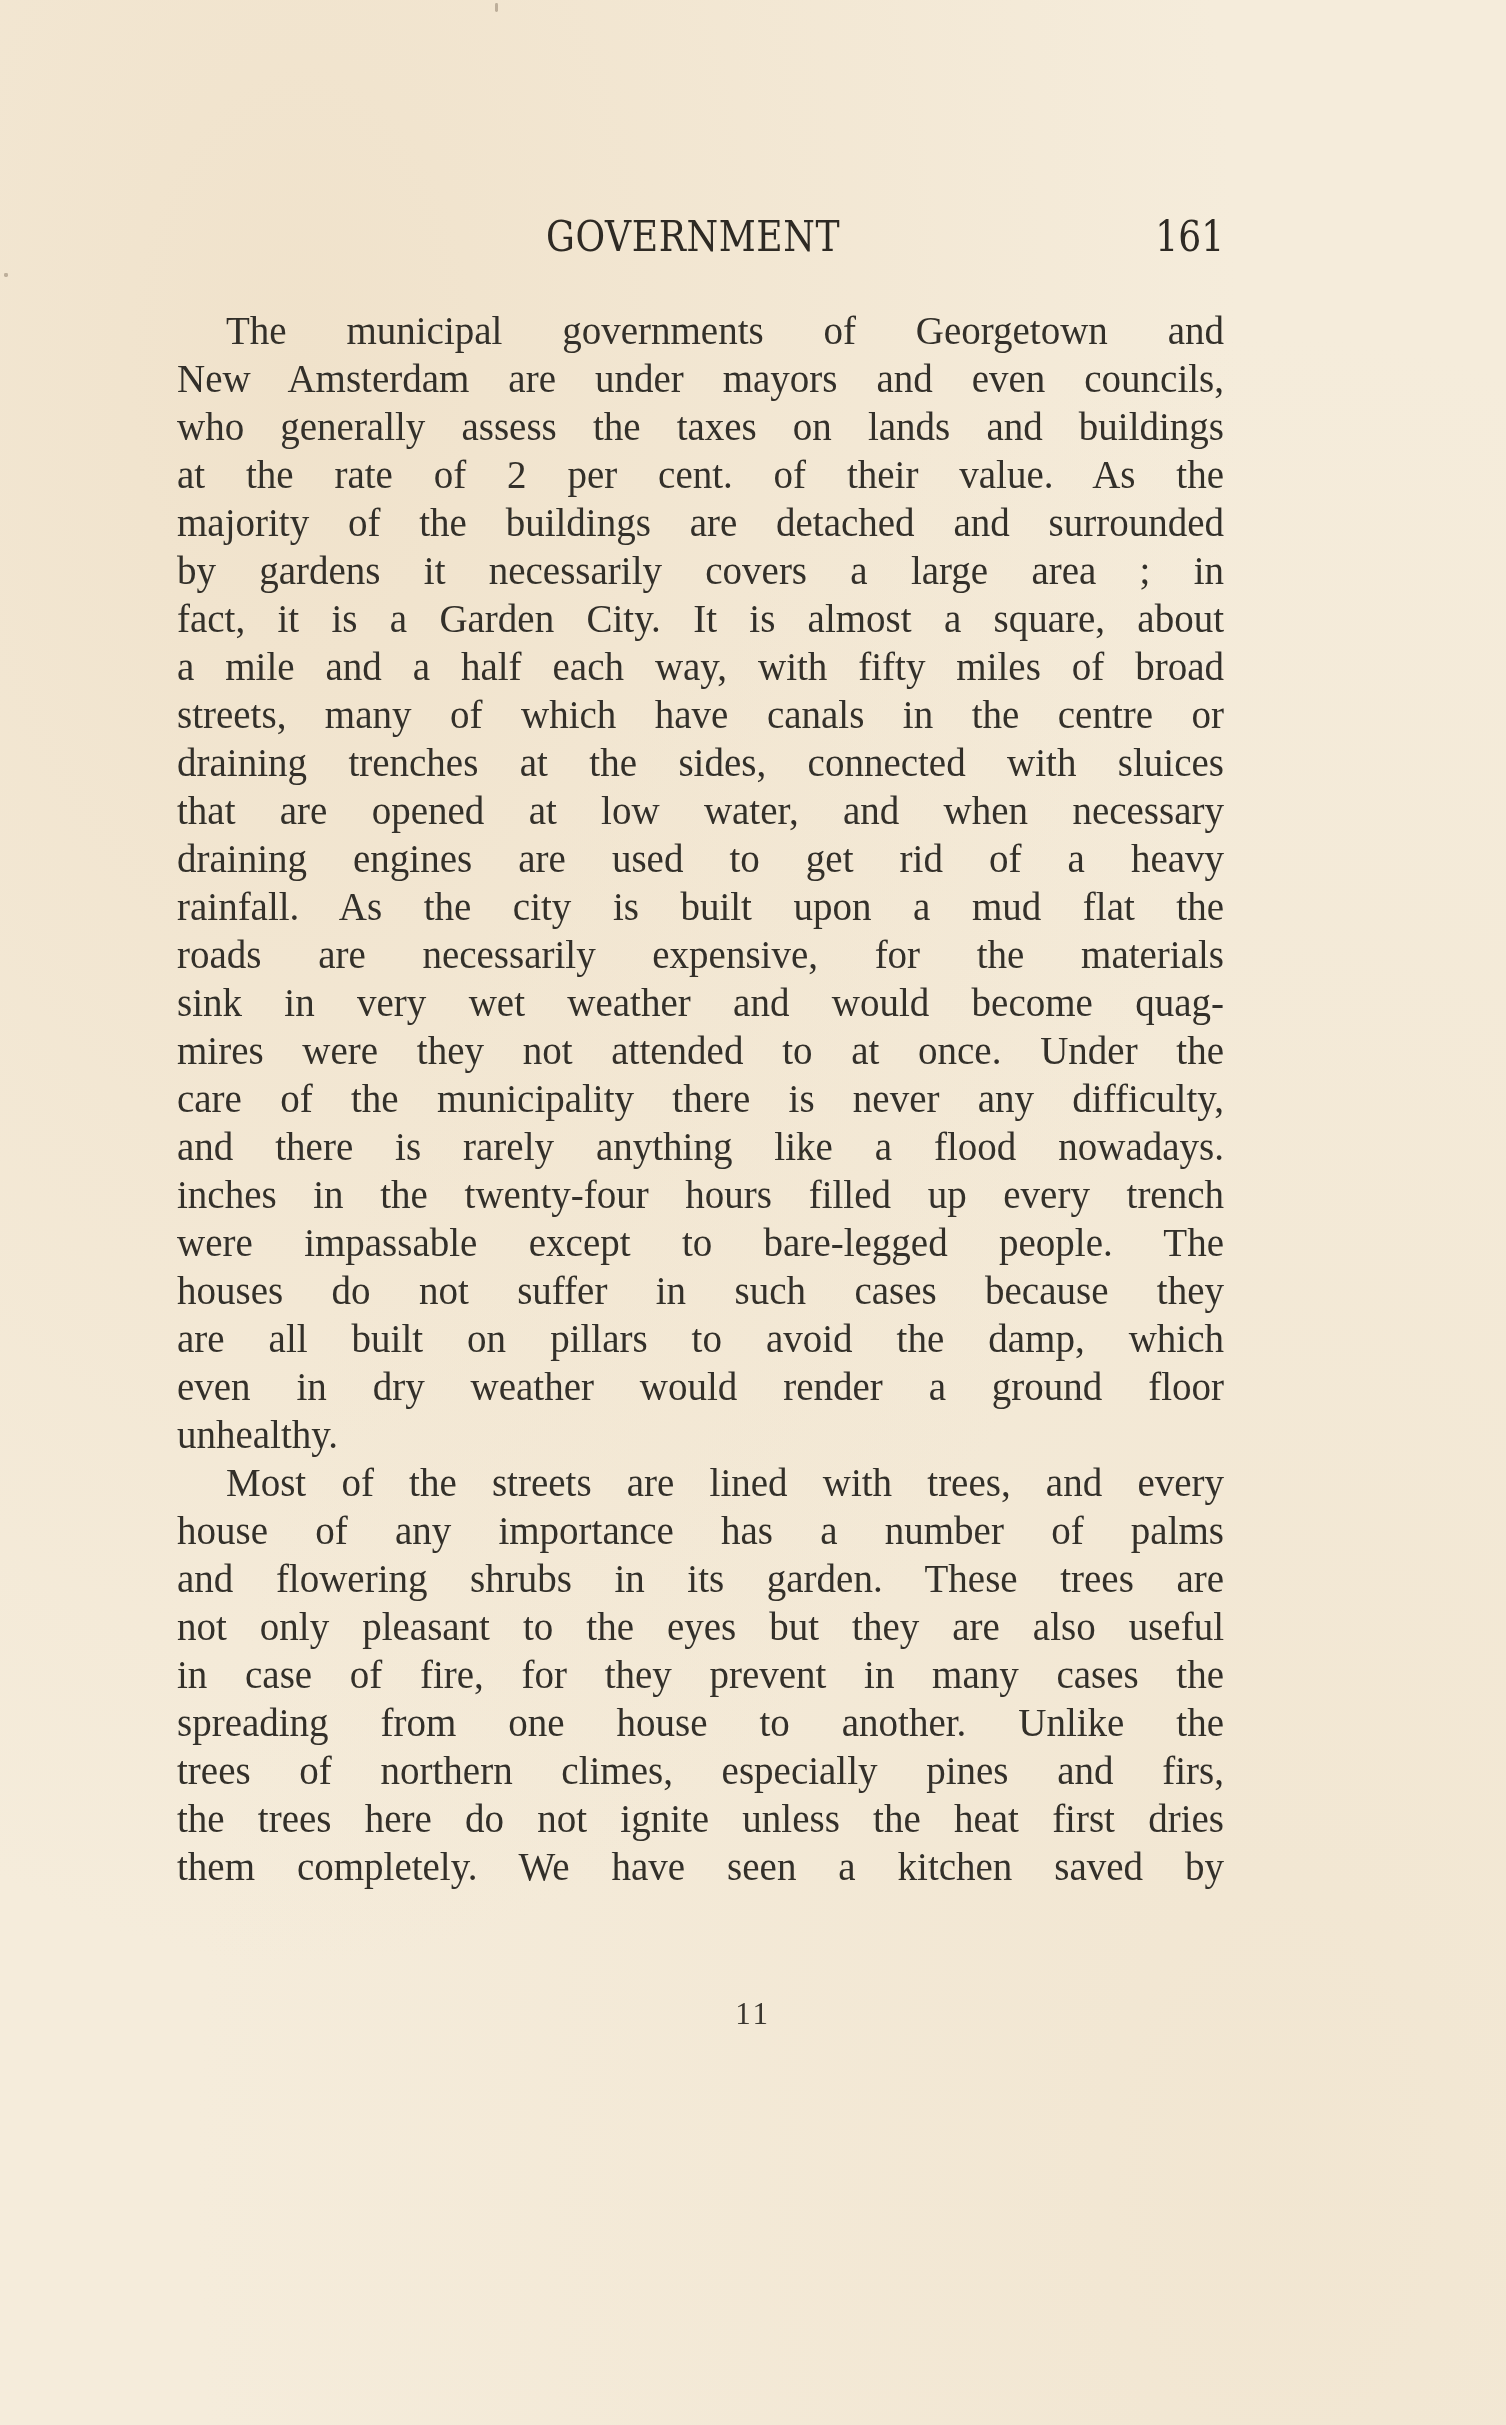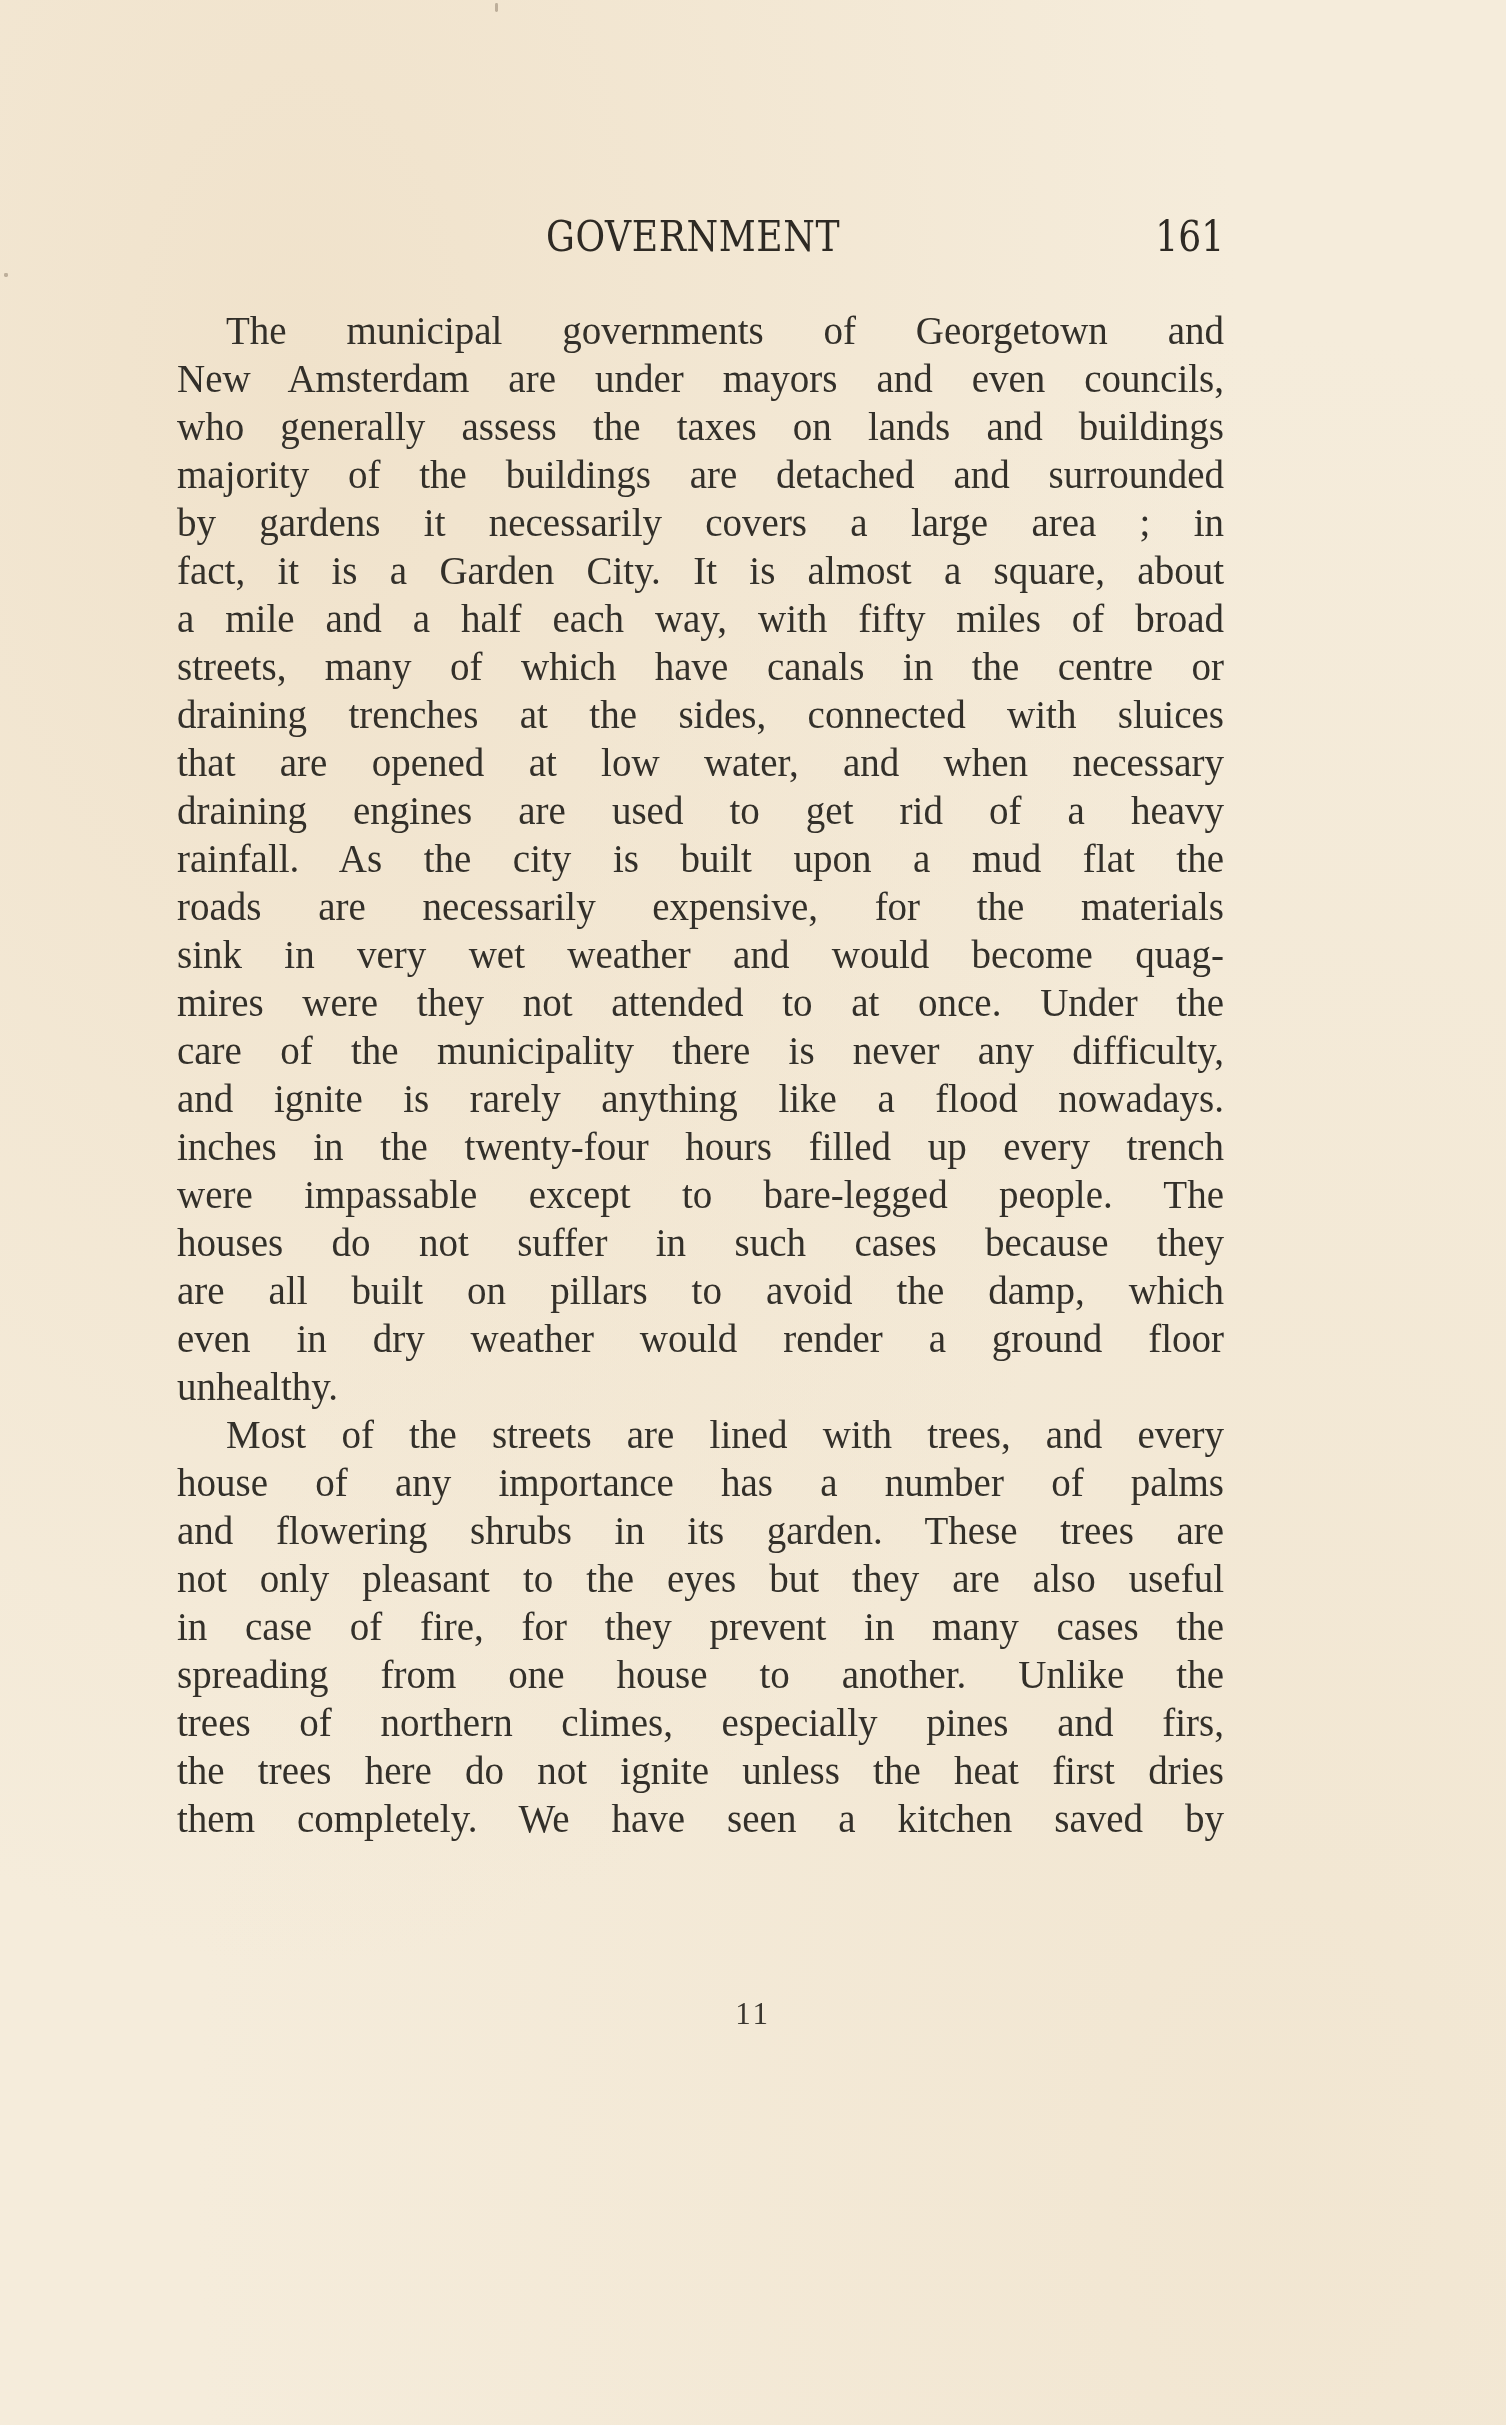--- a/index.html
+++ b/index.html
@@ -104,34 +104,35 @@
     <div class="running-title">GOVERNMENT</div>
     <div class="page-number">161</div>
   </div>
 
   <div class="text-block">
     <div id="paragraphs">
         <div>
           <span class="line indent">The municipal governments of Georgetown and</span>
           <span class="line">New Amsterdam are under mayors and even councils,</span>
           <span class="line">who generally assess the taxes on lands and buildings</span>
+          <span class="line">at the rate of 2 per cent. of their value.  As the</span>
           <span class="line">majority of the buildings are detached and surrounded</span>
           <span class="line">by gardens it necessarily covers a large area ; in</span>
           <span class="line">fact, it is a Garden City.  It is almost a square, about</span>
           <span class="line">a mile and a half each way, with fifty miles of broad</span>
           <span class="line">streets, many of which have canals in the centre or</span>
           <span class="line">draining trenches at the sides, connected with sluices</span>
           <span class="line">that are opened at low water, and when necessary</span>
           <span class="line">draining engines are used to get rid of a heavy</span>
           <span class="line">rainfall.  As the city is built upon a mud flat the</span>
           <span class="line">roads are necessarily expensive, for the materials</span>
           <span class="line">sink in very wet weather and would become quag-</span>
           <span class="line">mires were they not attended to at once.  Under the</span>
           <span class="line">care of the municipality there is never any difficulty,</span>
-          <span class="line">and ignite is rarely anything like a flood nowadays.</span>
+          <span class="line">and there is rarely anything like a flood nowadays.</span>
           <span class="line">inches in the twenty-four hours filled up every trench</span>
           <span class="line">were impassable except to bare-legged people.  The</span>
           <span class="line">houses do not suffer in such cases because they</span>
           <span class="line">are all built on pillars to avoid the damp, which</span>
           <span class="line">even in dry weather would render a ground floor</span>
           <span class="line last">unhealthy.</span>
         </div>
         <div>
           <span class="line indent">Most of the streets are lined with trees, and every</span>
           <span class="line">house of any importance has a number of palms</span>

